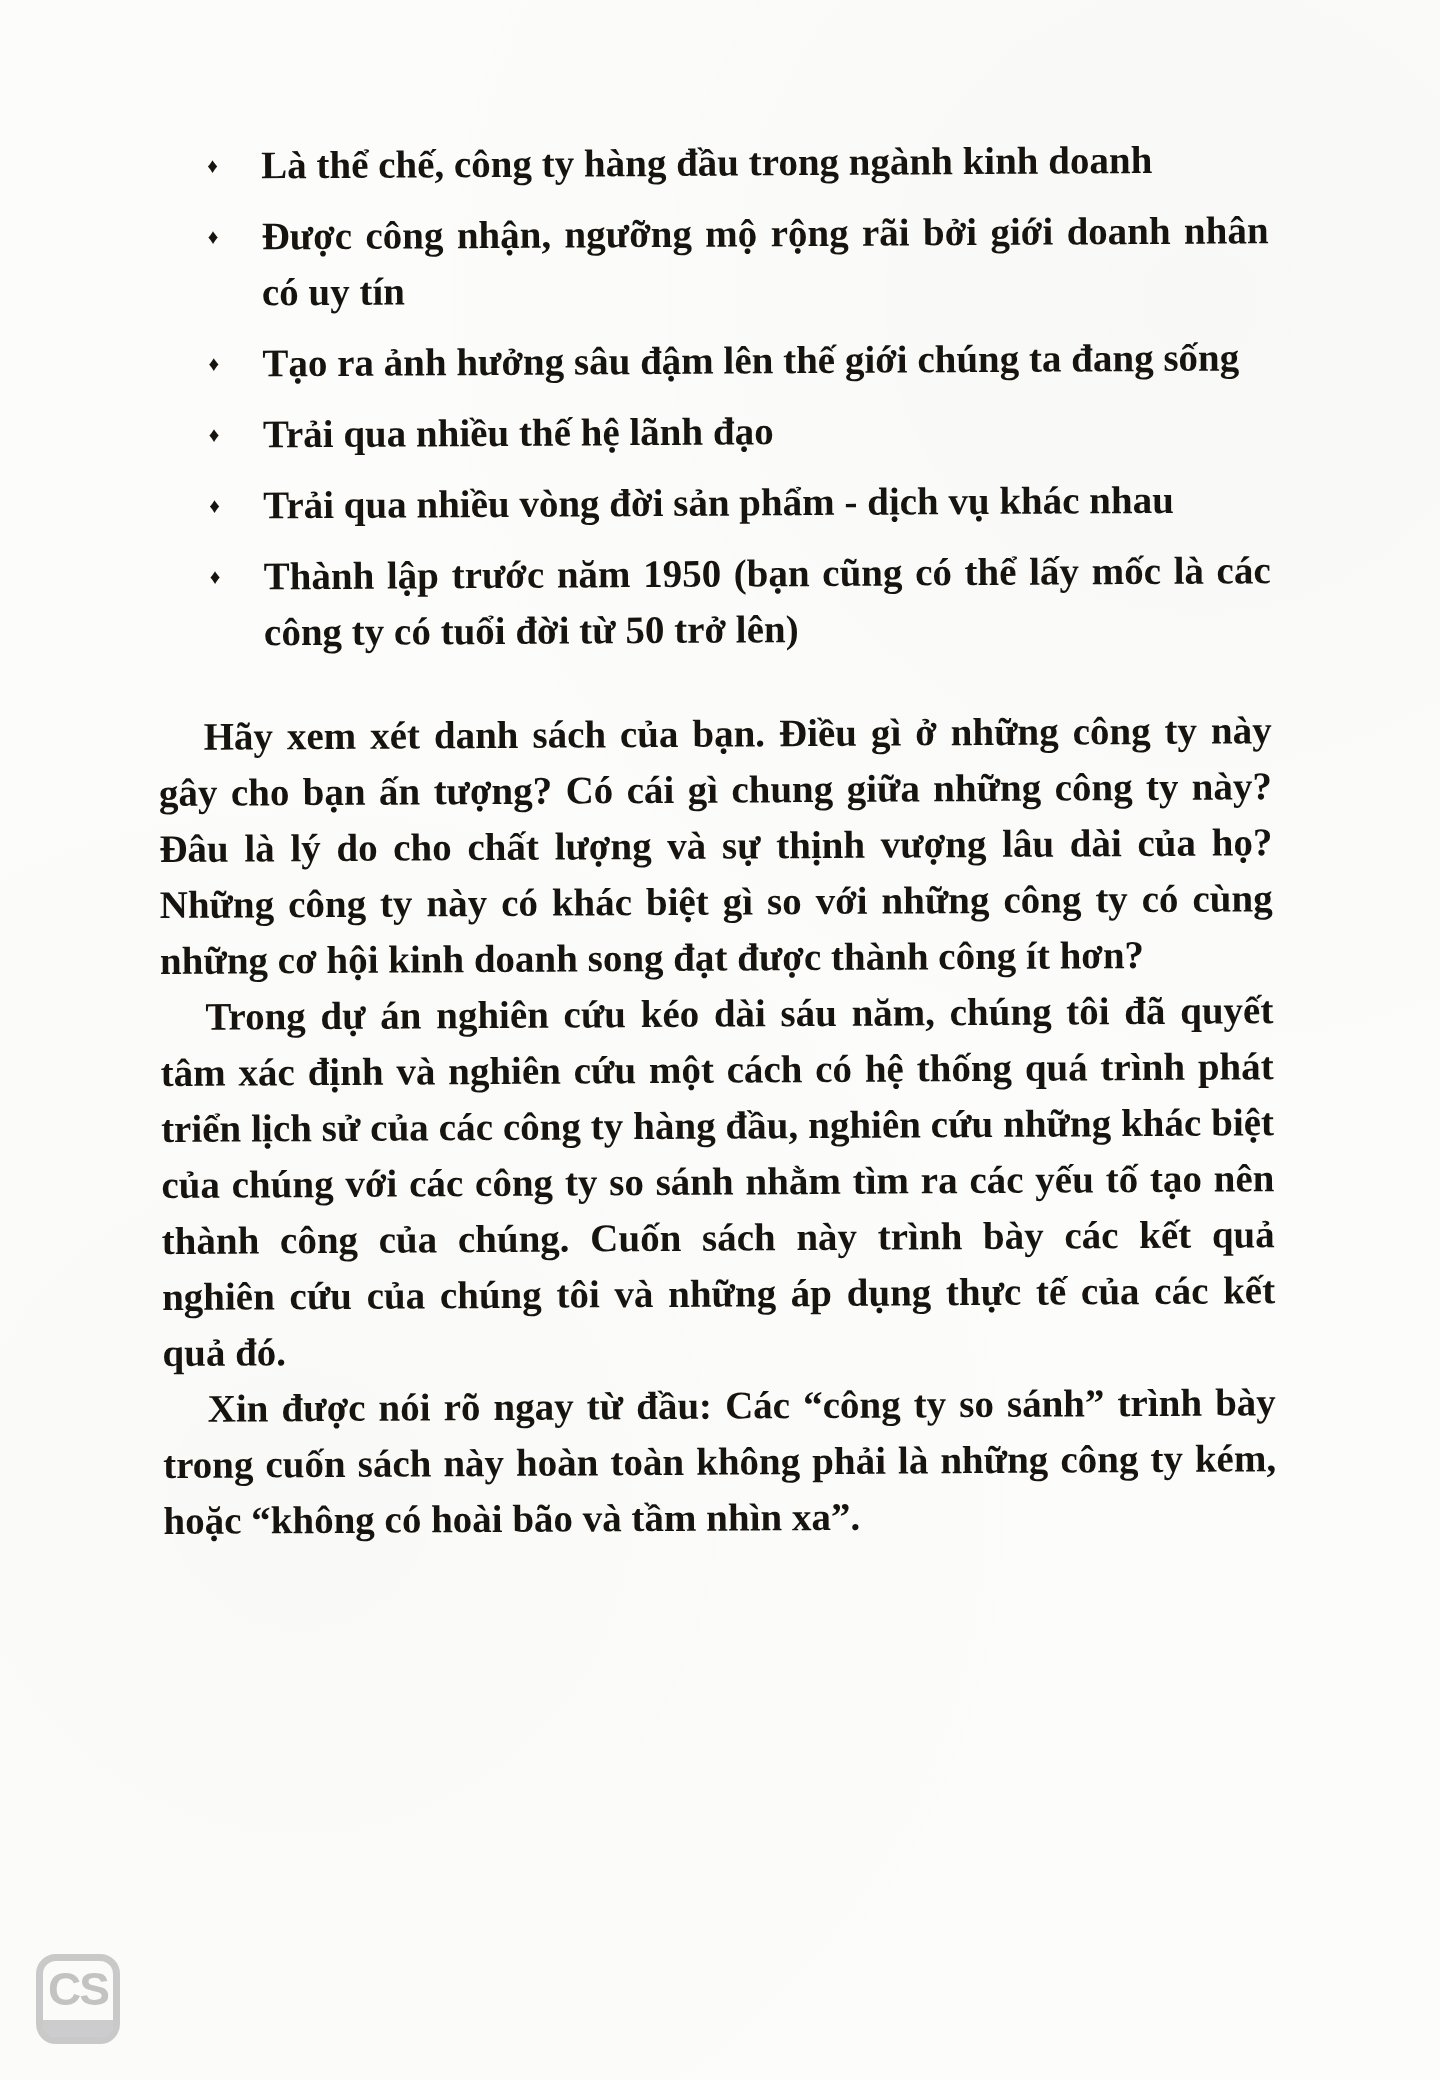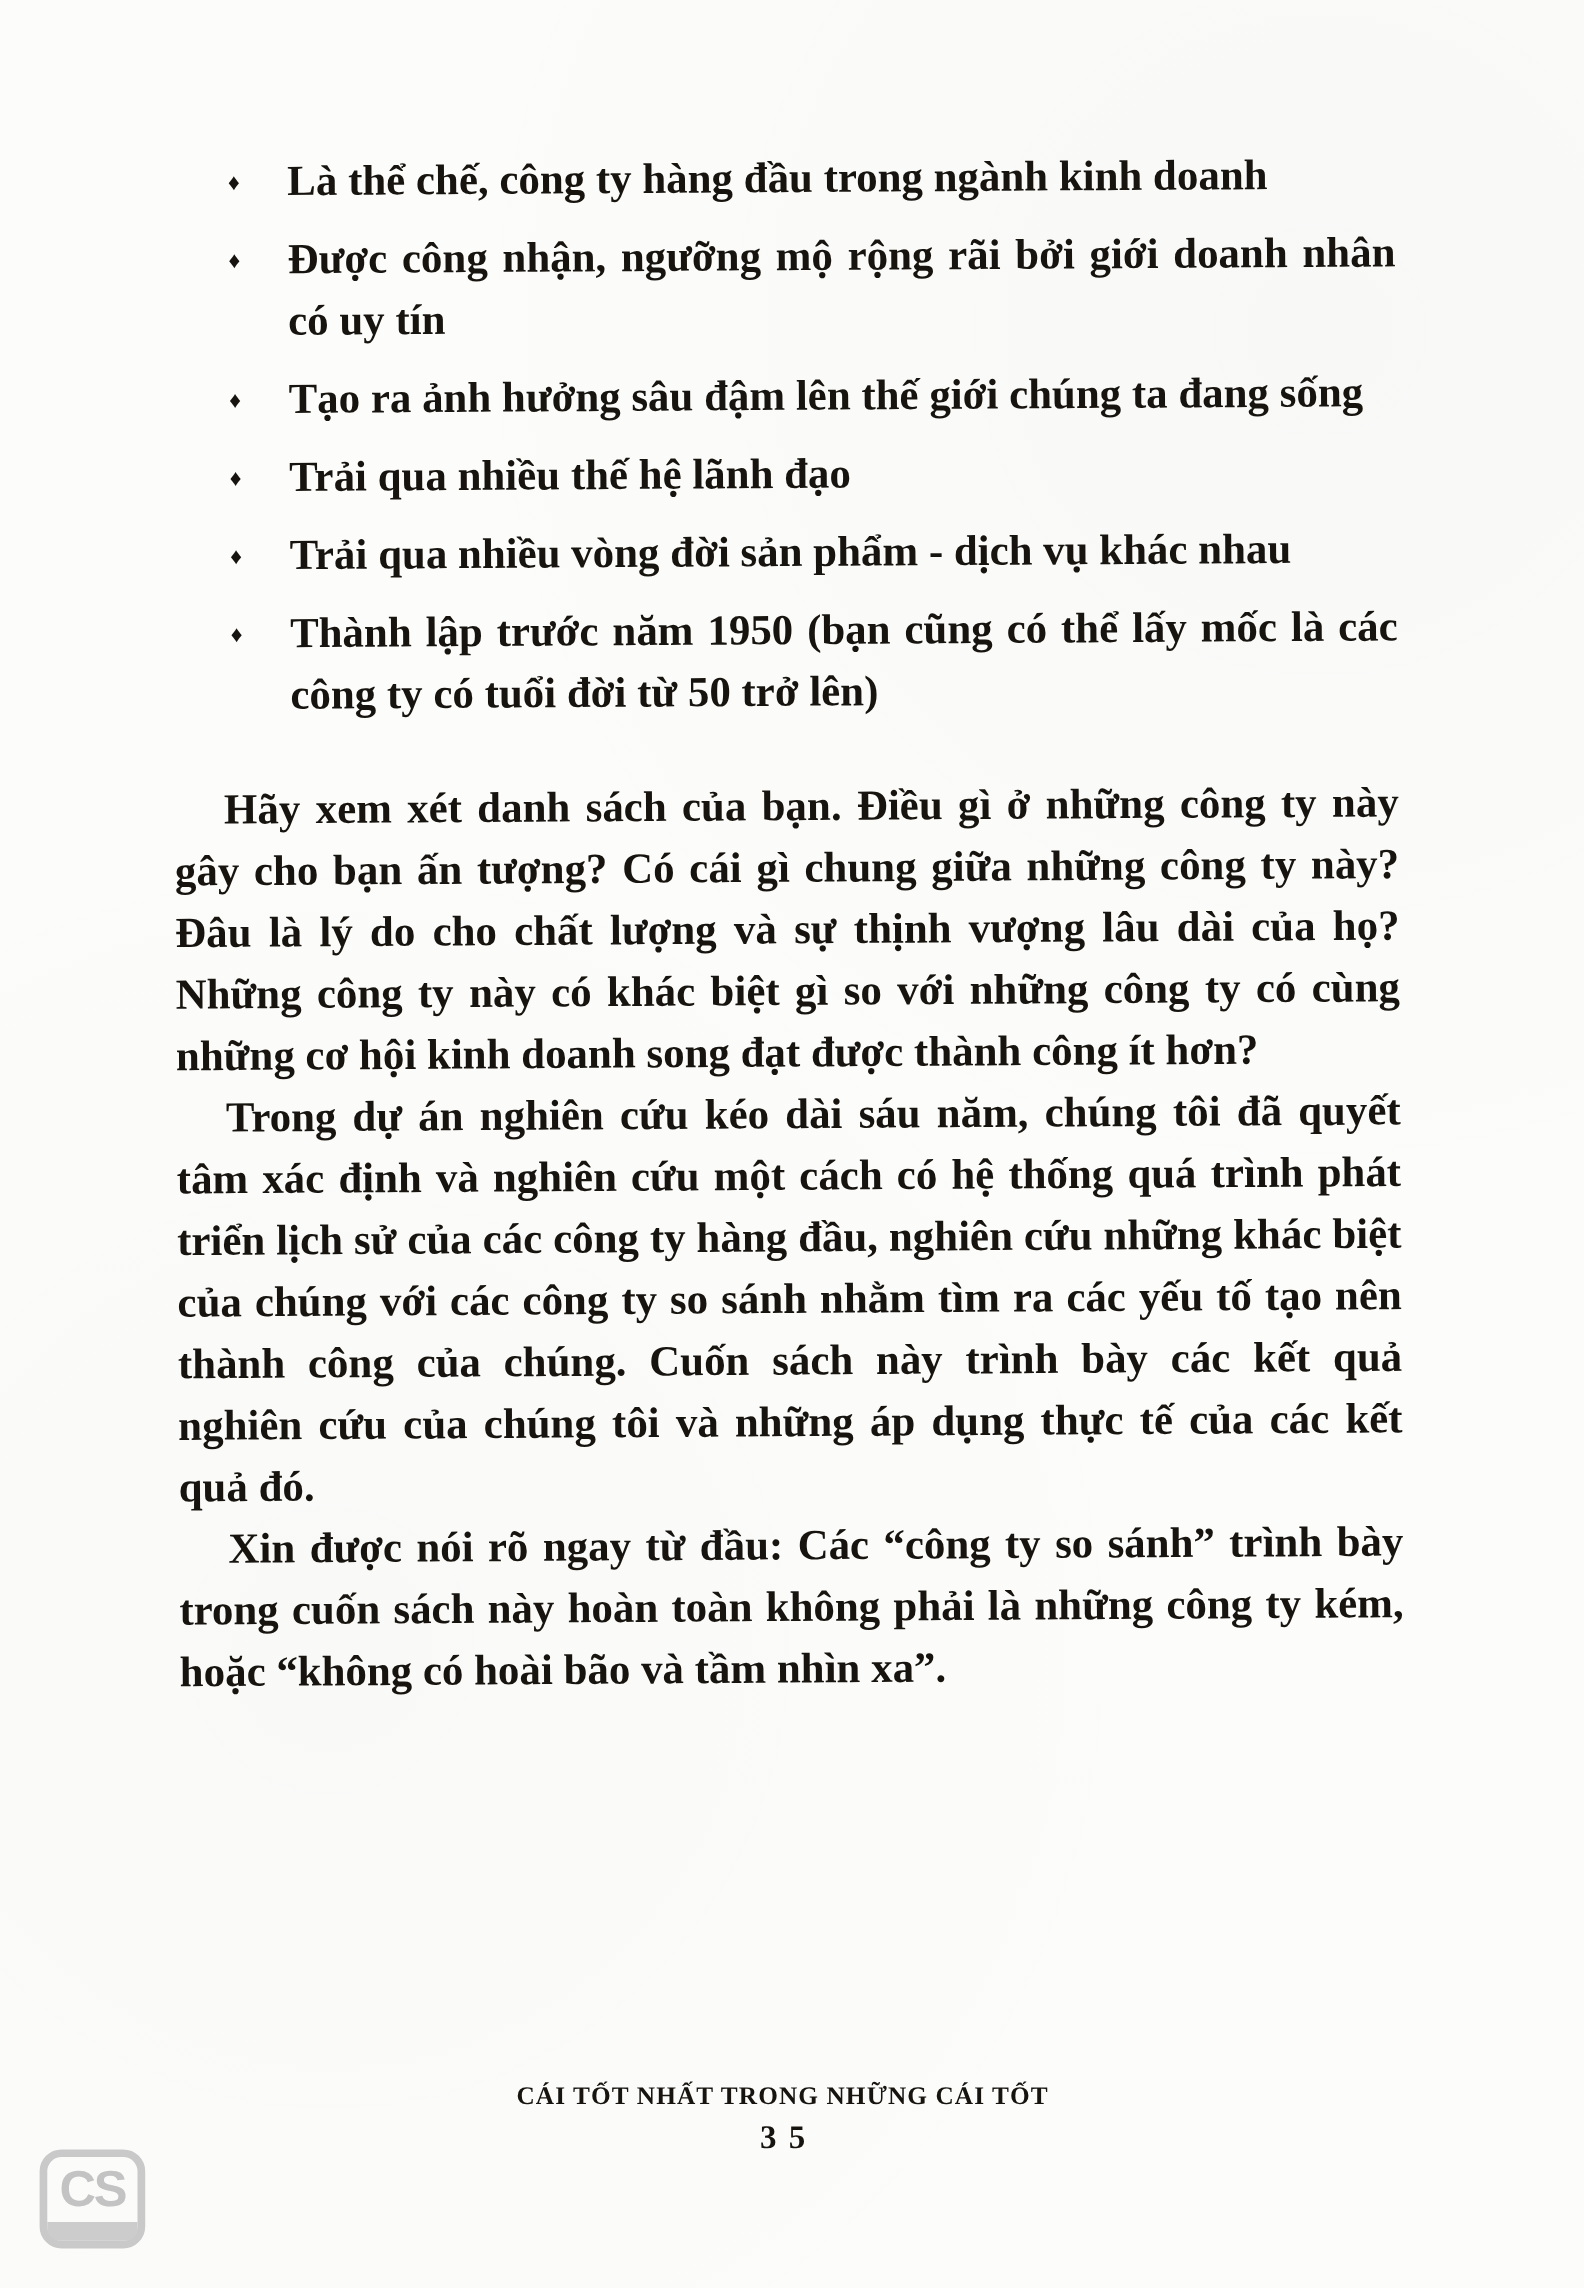--- a/index.html
+++ b/index.html
@@ -78,21 +78,21 @@
     margin-top: 8px;
   }
   .watermark {
     position: absolute;
     left: 36px;
     top: 1954px;
     display: flex;
     align-items: flex-start;
   }
   .cs-badge {
-    width: 96px;
+    width: 84px;
     height: 90px;
     box-sizing: border-box;
     border: 7px solid #c9c9c9;
     border-radius: 20px;
     position: relative;
     flex: none;
   }
   .cs-text {
     font-family: "Liberation Sans", sans-serif;
     font-weight: 700;
@@ -159,24 +159,20 @@
     </ul>
 
     <div class="paras">
       <p>Hãy xem xét danh sách của bạn. Điều gì ở những công ty này gây cho bạn ấn tượng? Có cái gì chung giữa những công ty này? Đâu là lý do cho chất lượng và sự thịnh vượng lâu dài của họ? Những công ty này có khác biệt gì so với những công ty có cùng những cơ hội kinh doanh song đạt được thành công ít hơn?</p>
       <p>Trong dự án nghiên cứu kéo dài sáu năm, chúng tôi đã quyết tâm xác định và nghiên cứu một cách có hệ thống quá trình phát triển lịch sử của các công ty hàng đầu, nghiên cứu những khác biệt của chúng với các công ty so sánh nhằm tìm ra các yếu tố tạo nên thành công của chúng. Cuốn sách này trình bày các kết quả nghiên cứu của chúng tôi và những áp dụng thực tế của các kết quả đó.</p>
       <p>Xin được nói rõ ngay từ đầu: Các “công ty so sánh” trình bày trong cuốn sách này hoàn toàn không phải là những công ty kém, hoặc “không có hoài bão và tầm nhìn xa”.</p>
     </div>
 
   </div>
 
-  <div class="footer">
-    <div class="running-title">CÁI TỐT NHẤT TRONG NHỮNG CÁI TỐT</div>
-    <div class="page-number">35</div>
-  </div>
 
   <div class="watermark">
     <div class="cs-badge">
       <div class="cs-text">CS</div>
       <div class="cs-bar"></div>
     </div>
   </div>
 
 </div>
 

